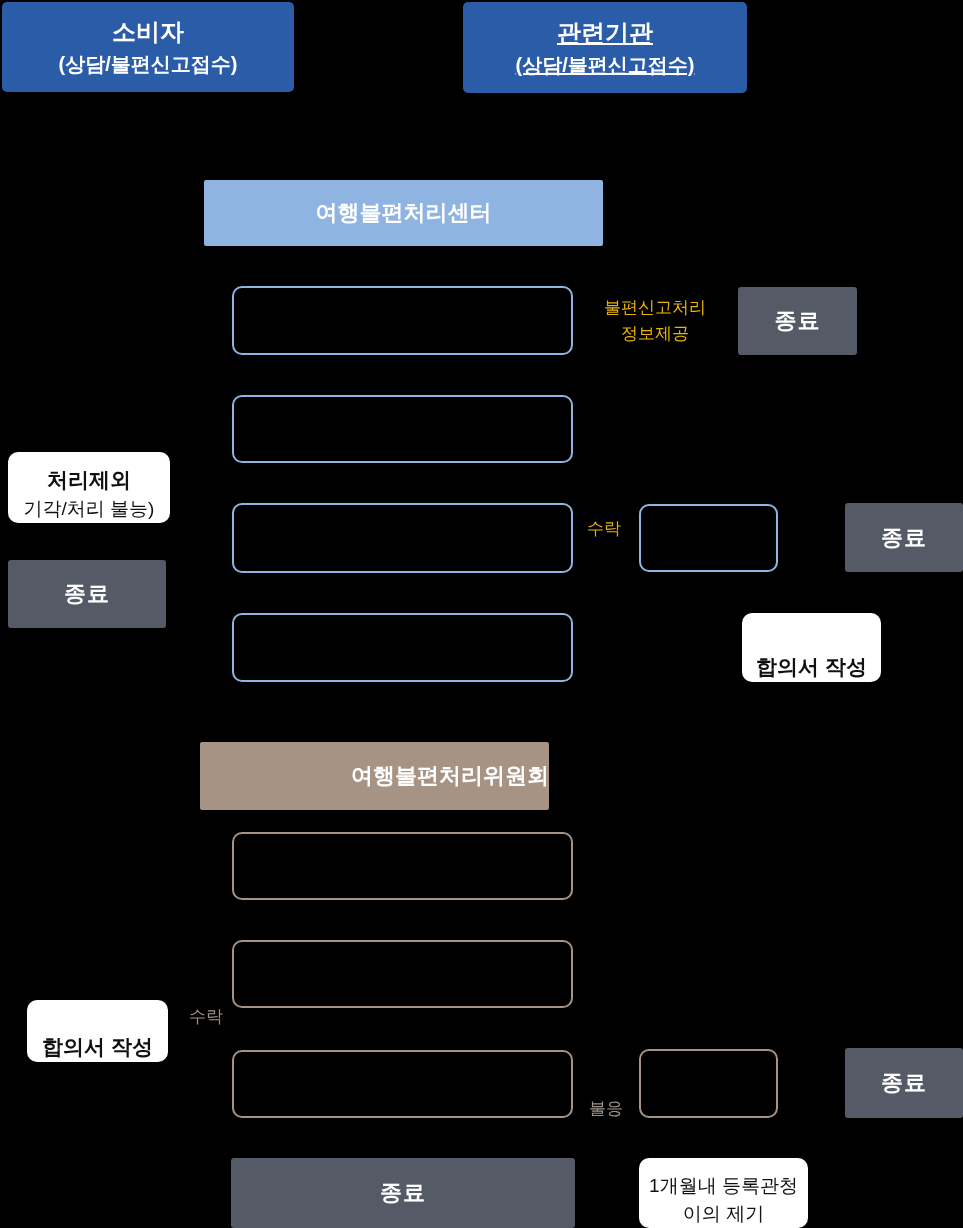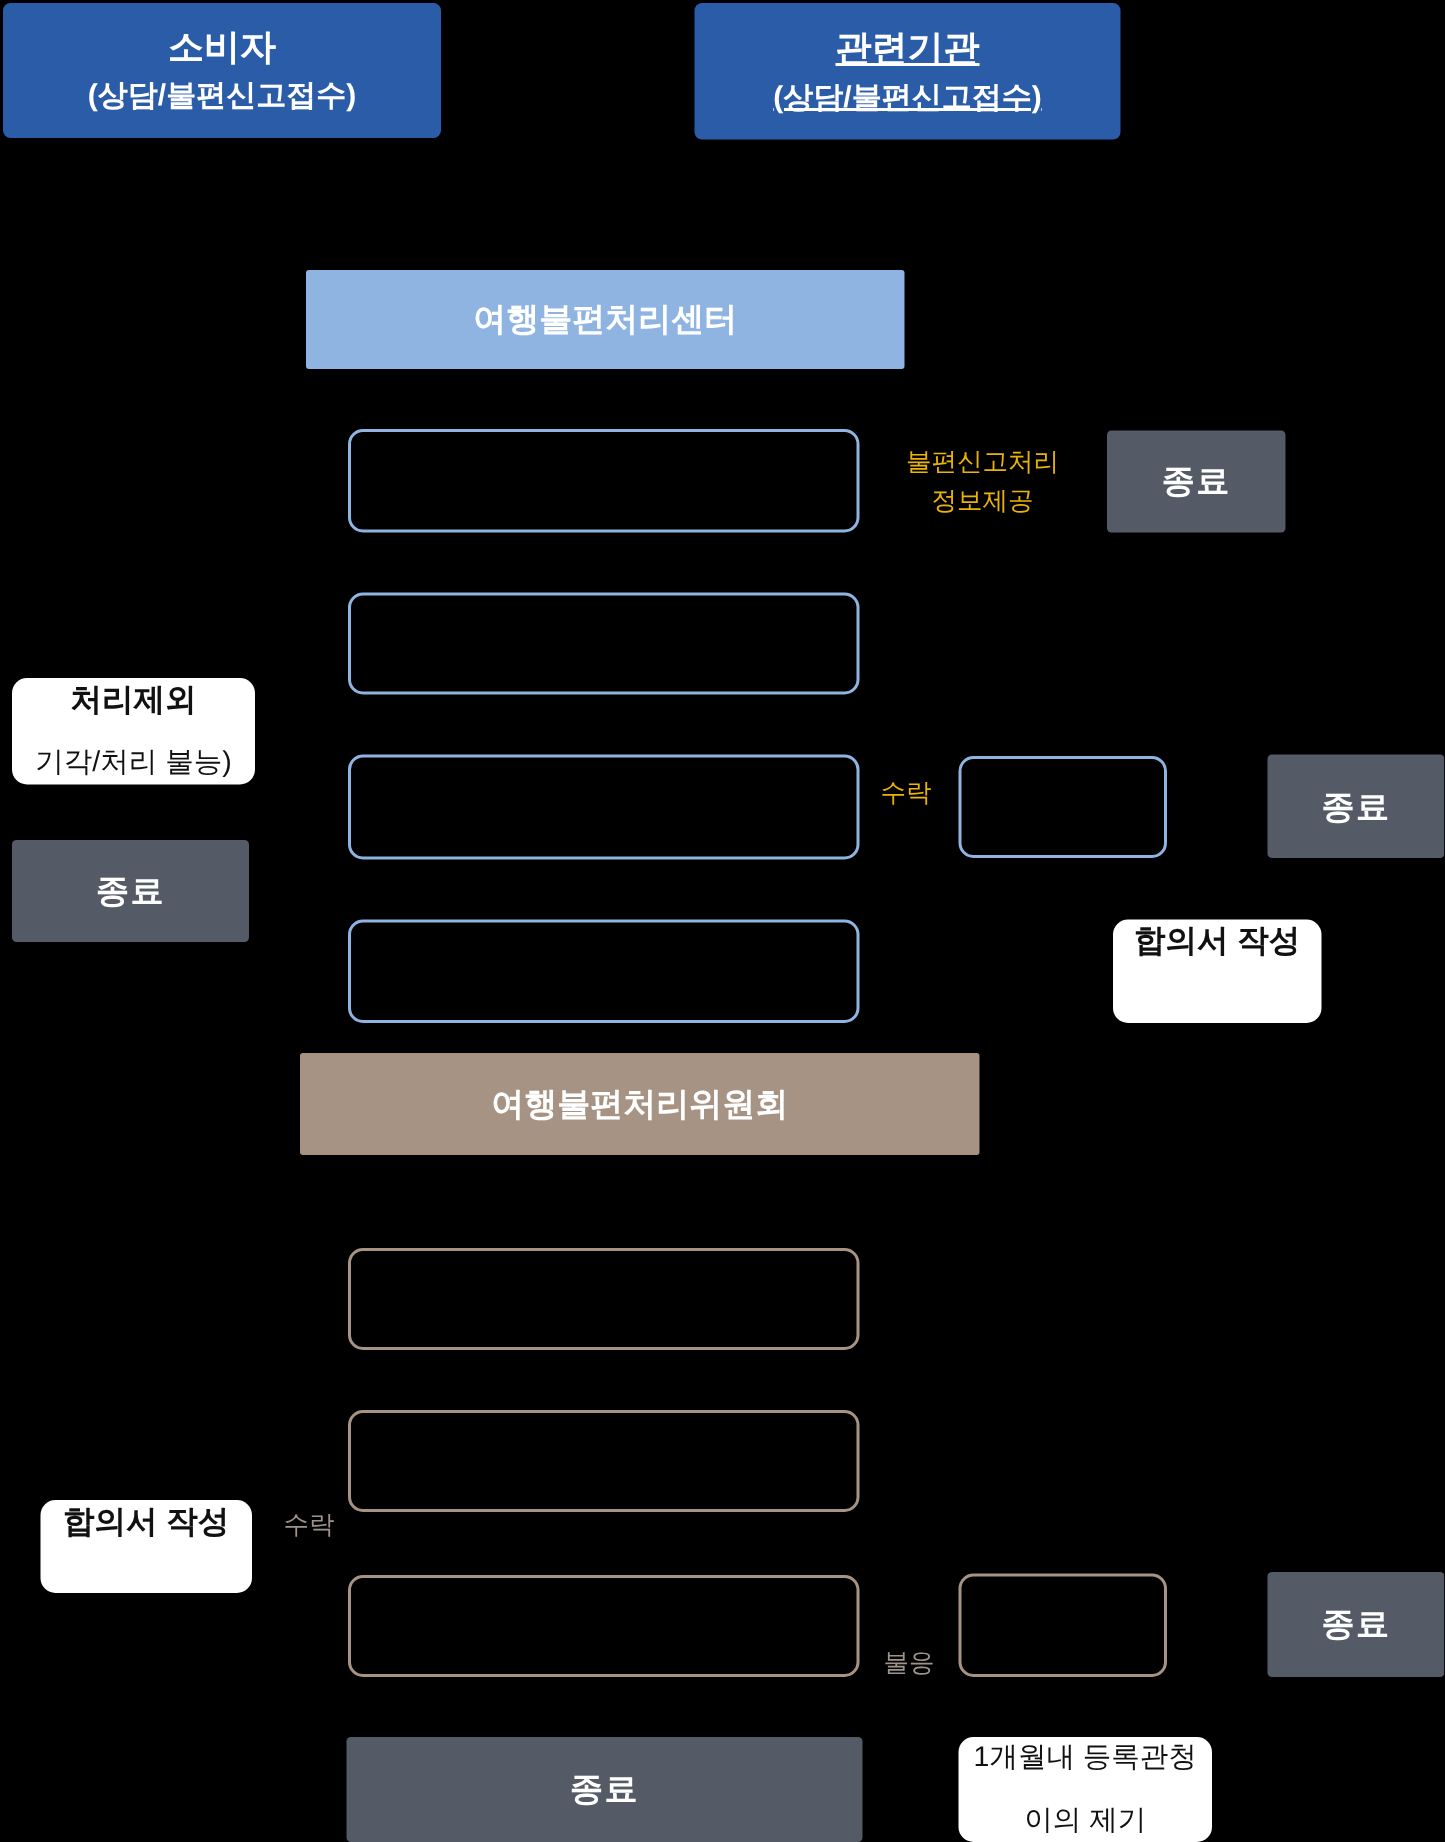--- a/index.html
+++ b/index.html
@@ -30,21 +30,21 @@
   .ltblue-box { background: #8FB4E2; border-radius: 2px; }
   .tan-box    { background: #A79384; border-radius: 2px; }
   .gray-box   { background: #555B66; border-radius: 3px; }
   .white-box  {
     background: #ffffff;
     border-radius: 10px;
     color: #111111;
     display: flex;
     flex-direction: column;
     align-items: center;
-    justify-content: space-between;
+    justify-content: flex-end;
     text-align: center;
   }
 
   
   .outline-box {
     background: #000000;
     border-radius: 10px;
   }
   .outline-blue { border: 2px solid #8FB4E2; }
   .outline-tan  { border: 2px solid #A79384; }
@@ -114,21 +114,21 @@
   <div class="abs fill-box gray-box" style="left:8px; top:560px; width:158px; height:68px;">
     <div class="t-end">종료</div>
   </div>
 
   <div class="abs outline-box outline-blue" style="left:232px; top:613px; width:341px; height:69px;"></div>
 
   <div class="abs white-box" style="left:742px; top:613px; width:139px; height:69px;">
     <div class="t-wb1">합의서 작성</div>
   </div>
 
-  <div class="abs fill-box tan-box" style="left:200px; top:702px; width:453px; height:68px;">
+  <div class="abs fill-box tan-box" style="left:200px; top:742px; width:349px; height:68px;align-items:flex-end;">
     <div class="t-hdr">여행불편처리위원회</div>
   </div>
 
   <div class="abs outline-box outline-tan" style="left:232px; top:832px; width:341px; height:68px;"></div>
 
   <div class="abs outline-box outline-tan" style="left:232px; top:940px; width:341px; height:68px;"></div>
 
   <div class="abs white-box" style="left:27px; top:1000px; width:141px; height:62px;">
     <div class="t-wb1">합의서 작성</div>
   </div>

